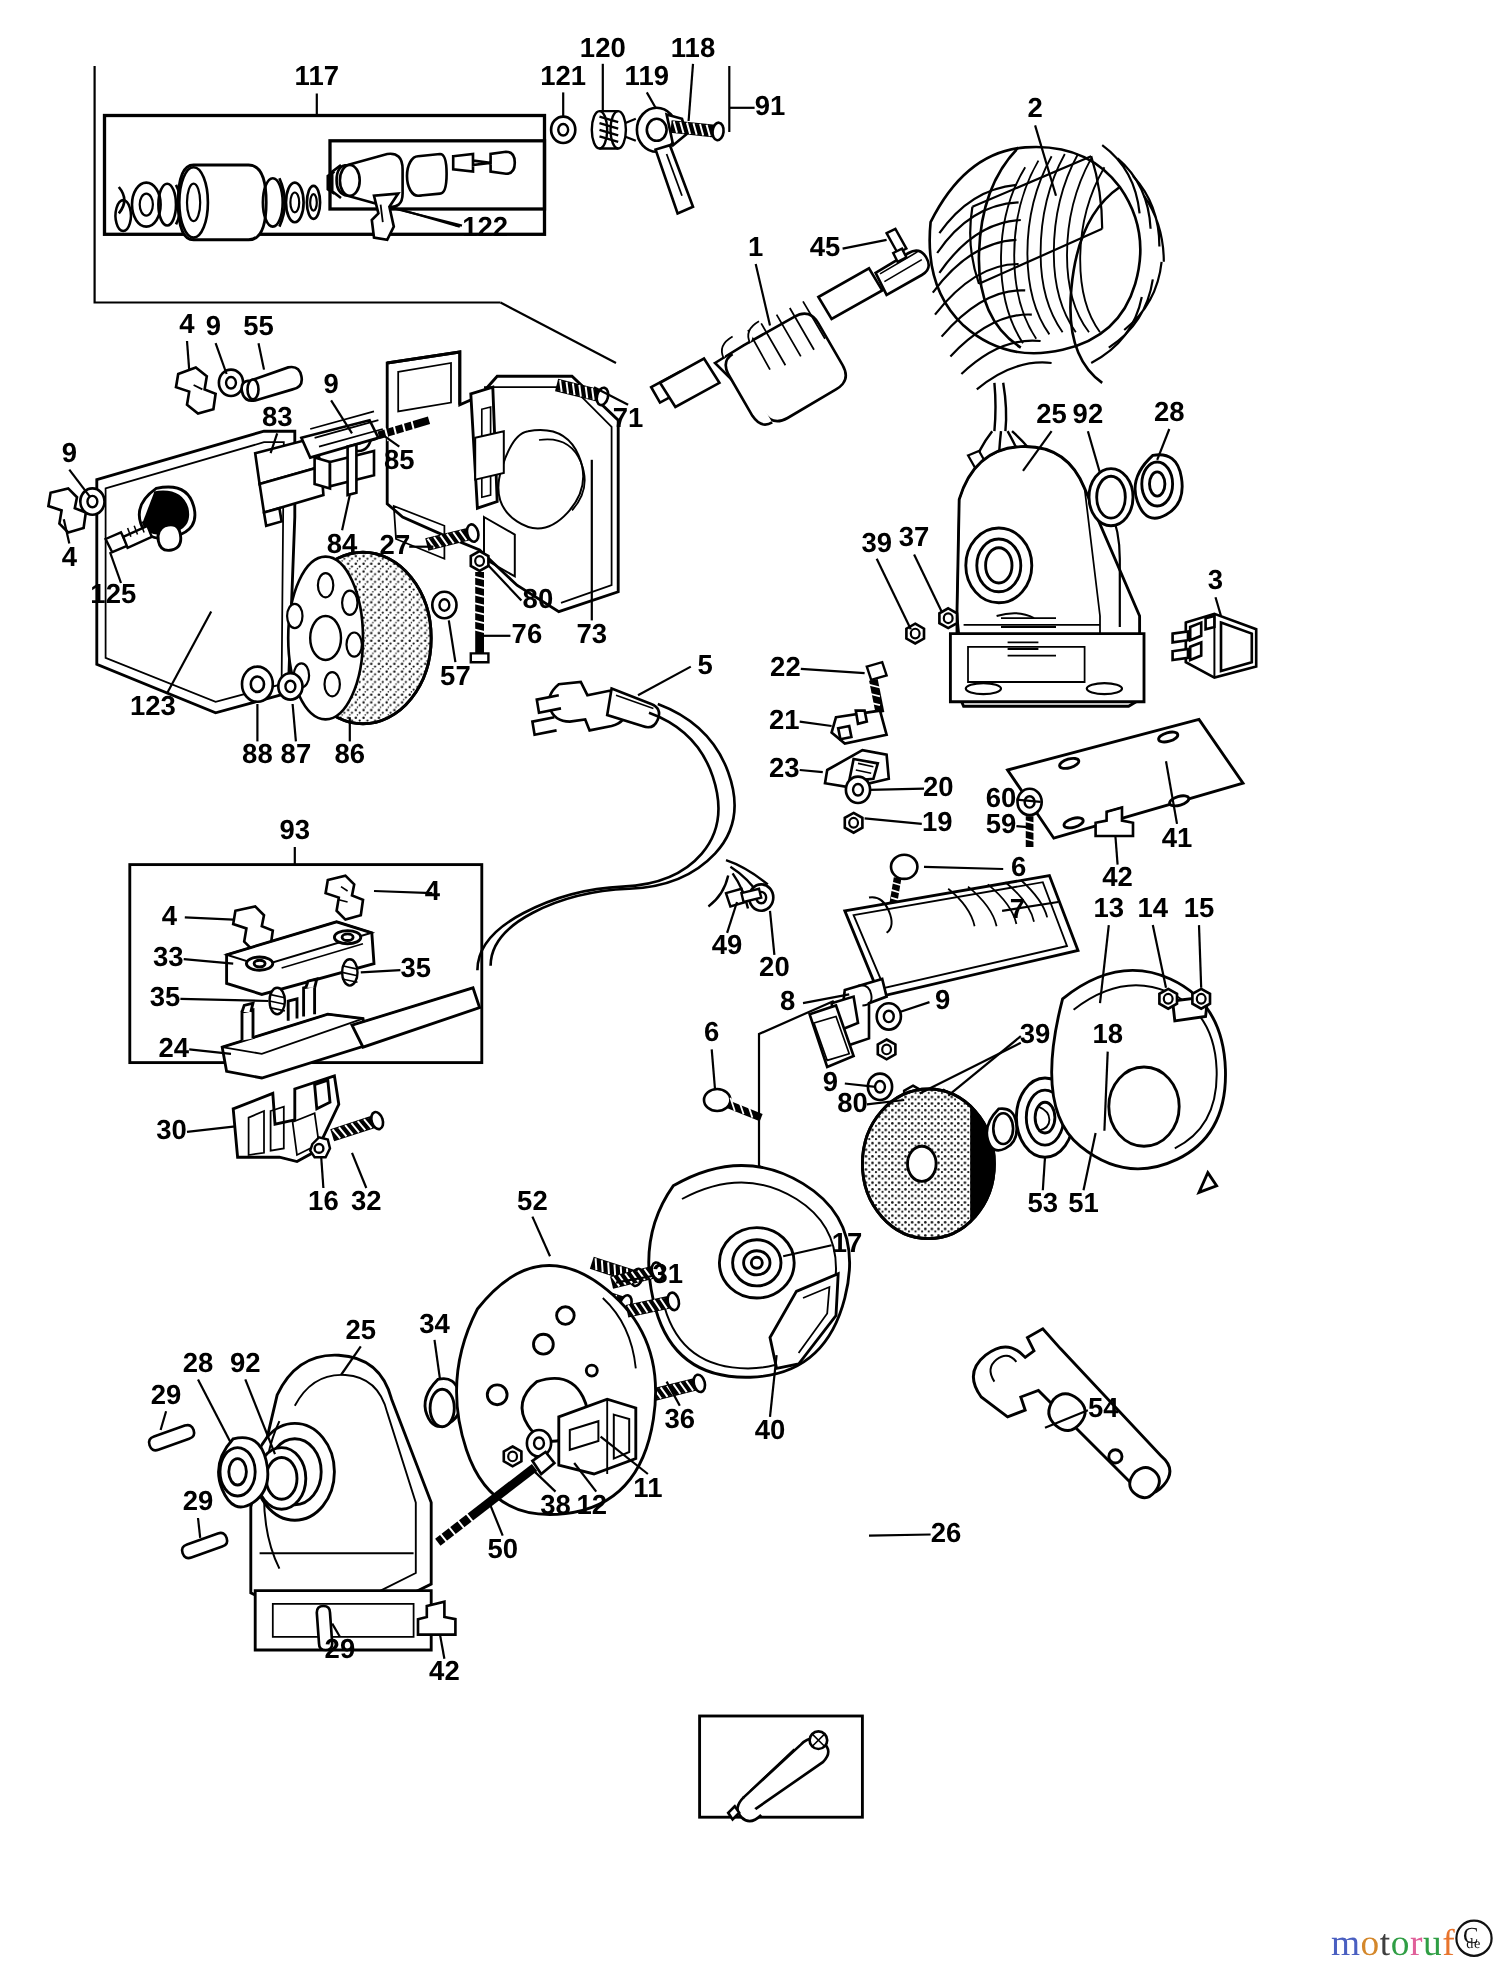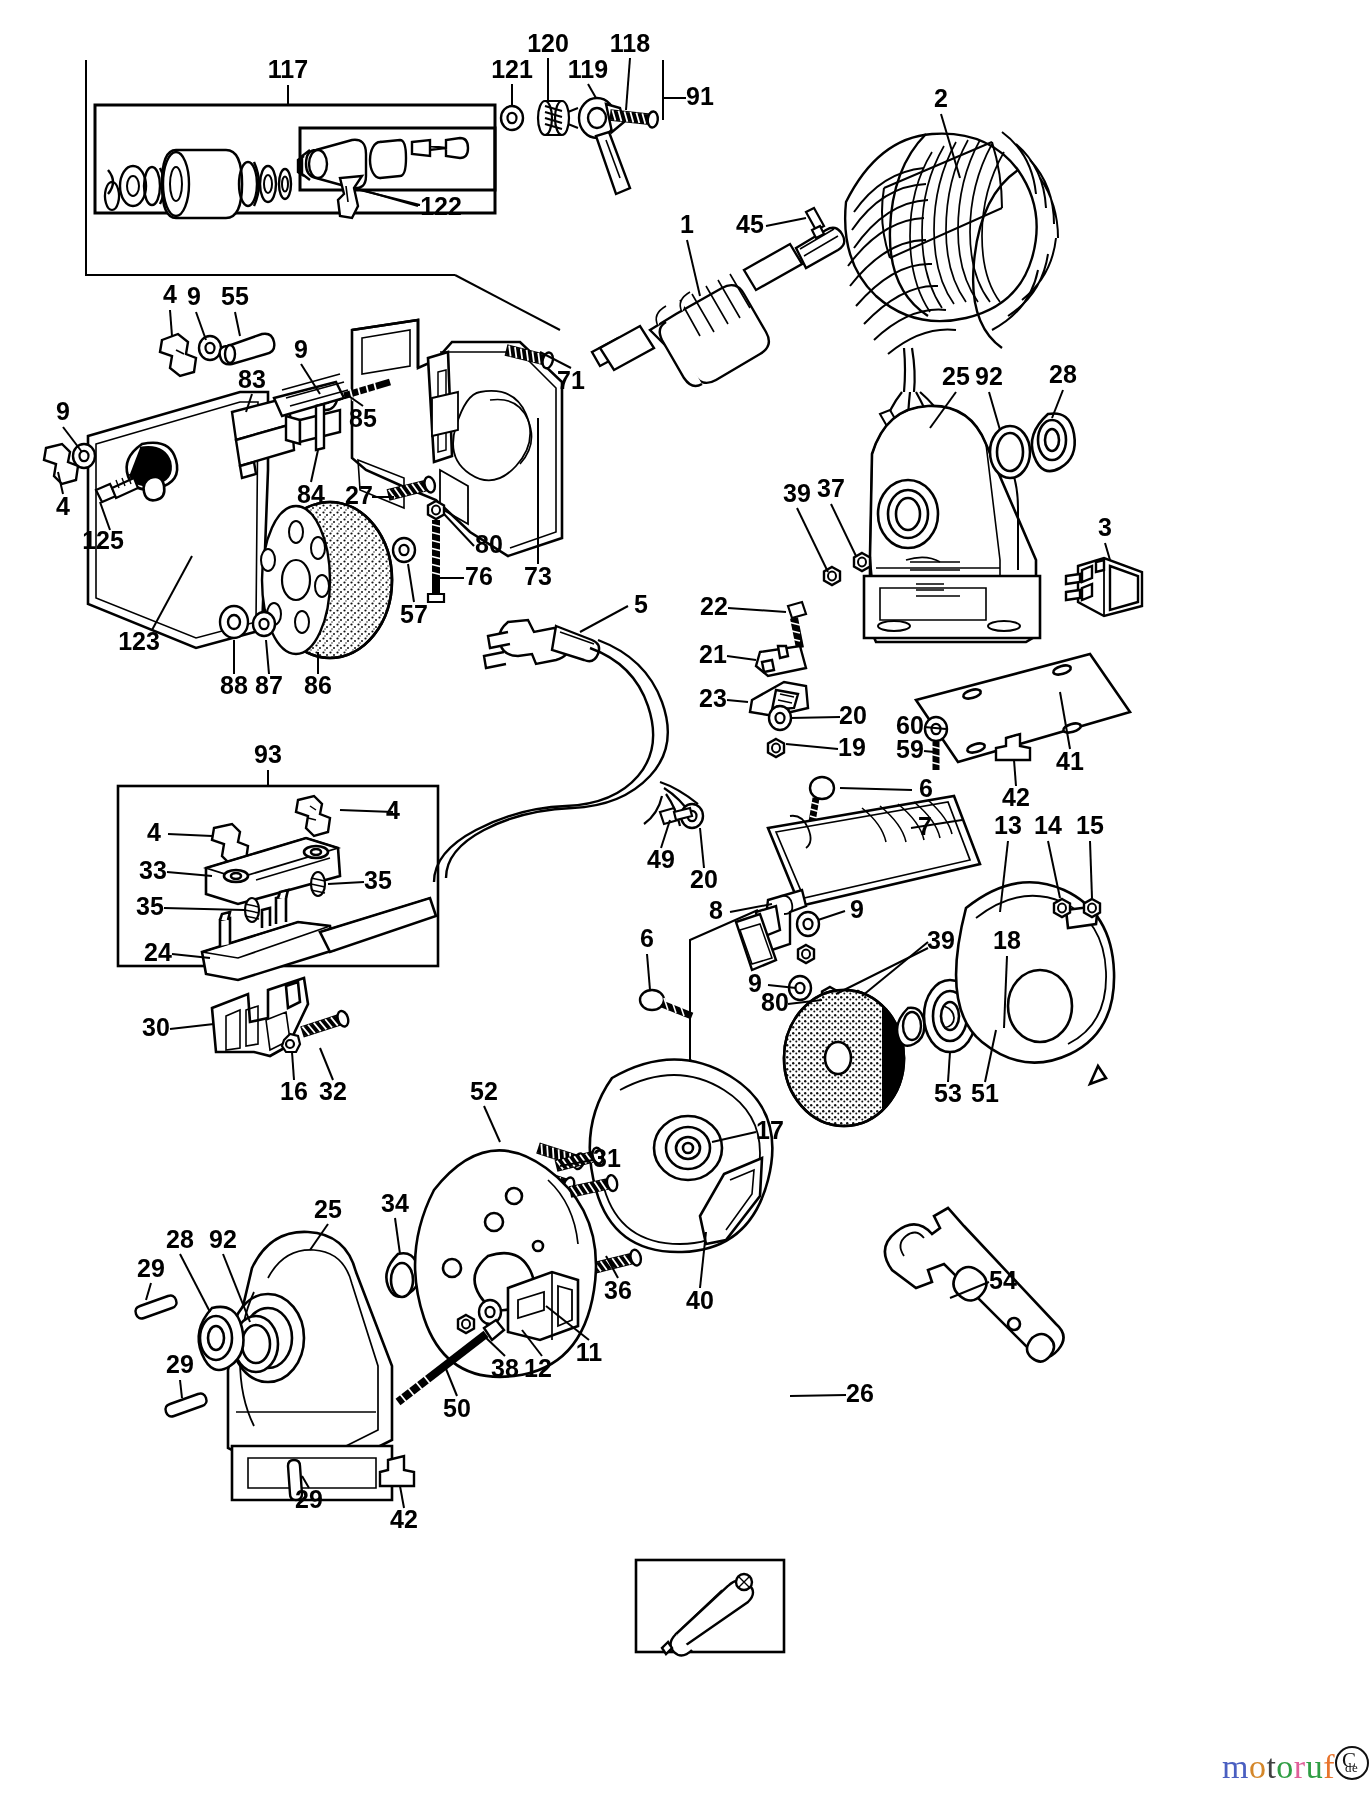--- a/index.html
+++ b/index.html
@@ -2,21 +2,21 @@
 <html><head>
 <meta charset="utf-8">
 <style>
   html,body{margin:0;padding:0;background:#ffffff;}
   body{width:1369px;height:1800px;position:relative;overflow:hidden;
        font-family:"Liberation Sans",sans-serif;background:#fff;}
   #sheet{position:absolute;inset:0;}
   svg{position:absolute;top:0;left:0;}
   .lbl{font-family:"Liberation Sans",sans-serif;font-weight:bold;
        font-size:25px;fill:#000;text-anchor:middle;dominant-baseline:middle;}
-  .wm{position:absolute;right:0;bottom:14px;font-family:"Liberation Serif",serif;
+  .wm{position:absolute;right:12px;bottom:14px;font-family:"Liberation Serif",serif;
       font-size:34px;letter-spacing:.5px;white-space:nowrap;}
   .wm span{display:inline-block;}
   .wmC{position:relative;display:inline-block;width:34px;height:34px;}
   .wmC i{position:absolute;left:0;top:2px;width:30px;height:30px;border:2px solid #111;
          border-radius:50%;}
   .wmC b{position:absolute;left:7px;top:4px;font-size:21px;font-style:normal;font-weight:normal;color:#111;}
   .wmC u{position:absolute;left:10px;top:16px;font-size:13px;text-decoration:none;color:#111;}
 </style>
 </head>
 <body>

